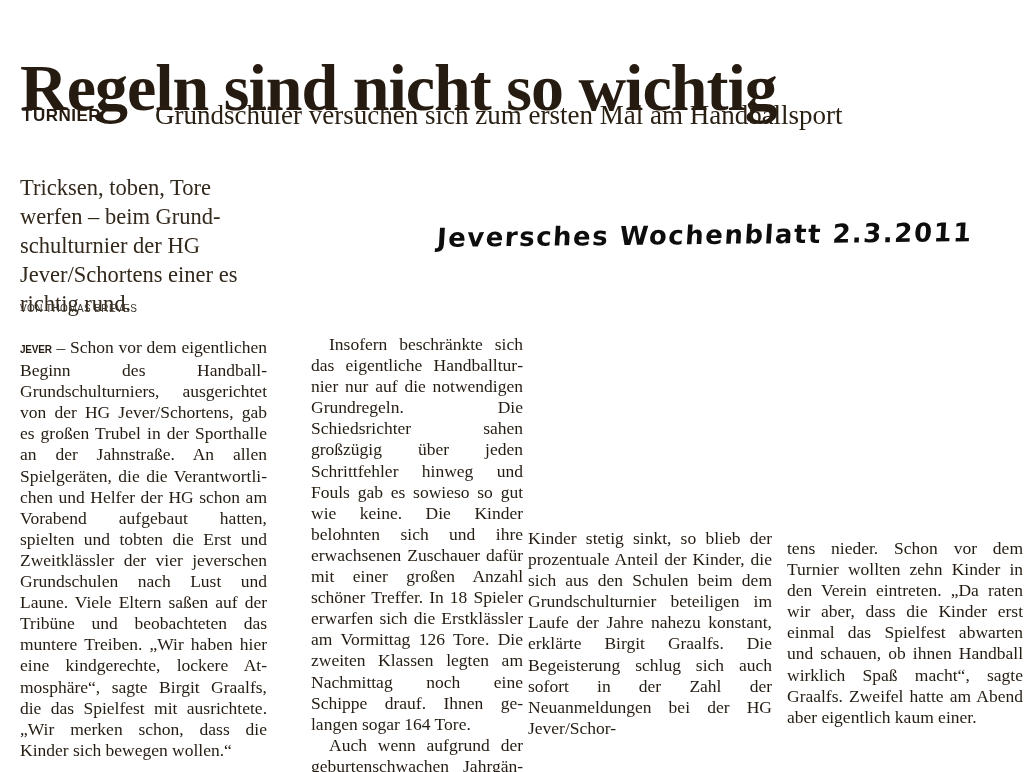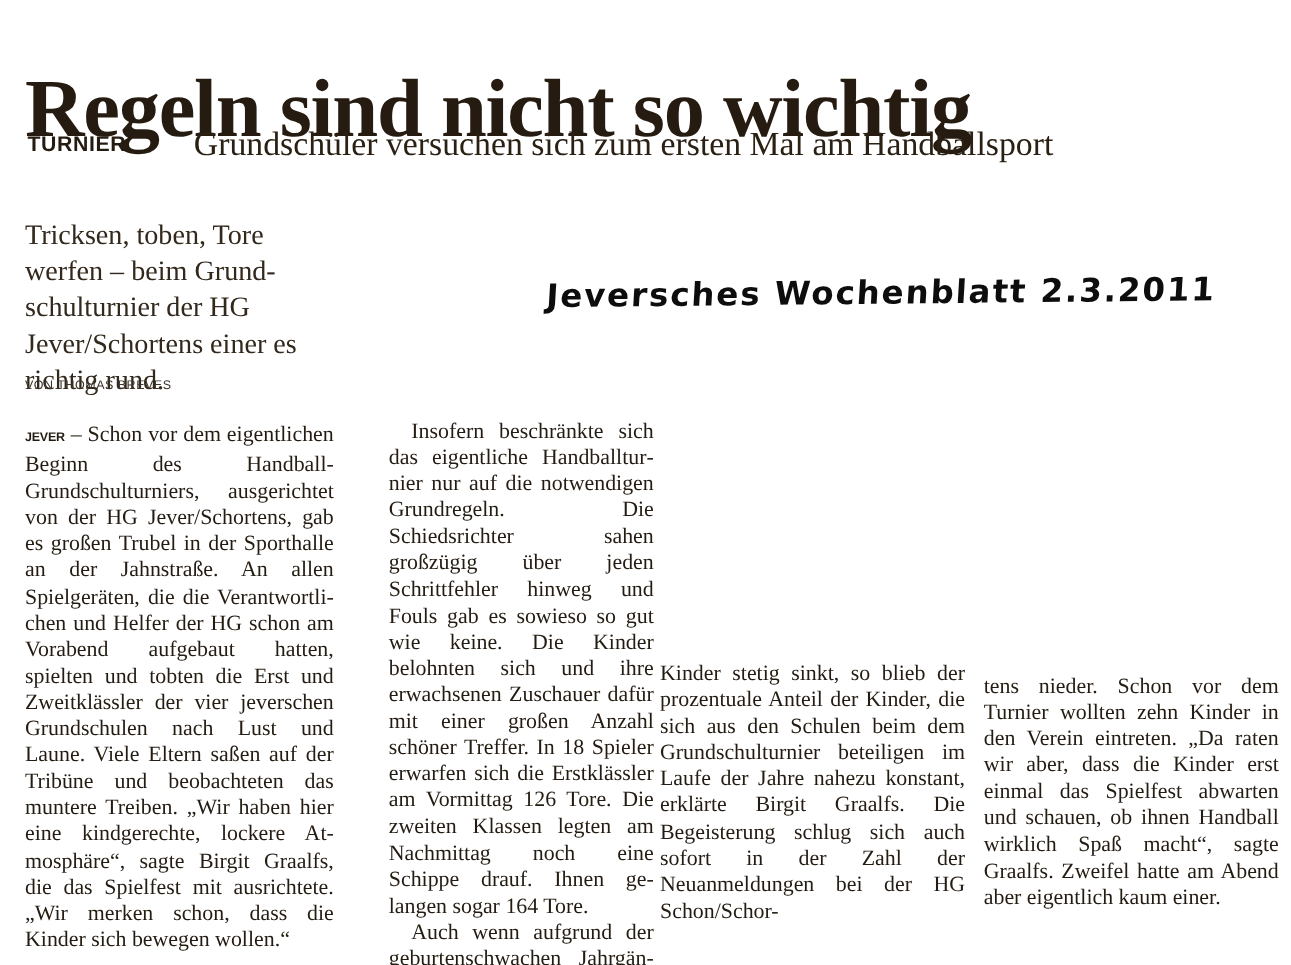--- a/index.html
+++ b/index.html
@@ -97,20 +97,20 @@
 
   <div id="article-columns">
       <div class="column col-1">
         <p><span class="location-lead">JEVER</span> – Schon vor dem eigent­lichen Beginn des Handball-Grundschulturniers, ausge­richtet von der HG Jever/Schortens, gab es großen Tru­bel in der Sporthalle an der Jahnstraße. An allen Spielge­räten, die die Verantwortli­chen und Helfer der HG schon am Vorabend aufgebaut hat­ten, spielten und tobten die Erst und Zweitklässler der vier jeverschen Grundschulen nach Lust und Laune. Viele El­tern saßen auf der Tribüne und beobachteten das munte­re Treiben. „Wir haben hier eine kindgerechte, lockere At­mosphäre“, sagte Birgit Graalfs, die das Spielfest mit ausrichtete. „Wir merken schon, dass die Kinder sich bewegen wollen.“</p>
       </div>
       <div class="column col-2">
         <p class="indent">Insofern beschränkte sich das eigentliche Handballtur­nier nur auf die notwendigen Grundregeln. Die Schiedsrich­ter sahen großzügig über je­den Schrittfehler hinweg und Fouls gab es sowieso so gut wie keine. Die Kinder belohn­ten sich und ihre erwachse­nen Zuschauer dafür mit einer großen Anzahl schöner Tref­fer. In 18 Spieler erwarfen sich die Erstklässler am Vormittag 126 Tore. Die zweiten Klassen legten am Nachmittag noch eine Schippe drauf. Ihnen ge­langen sogar 164 Tore.</p>
         <p class="indent">Auch wenn aufgrund der geburtenschwachen Jahrgän­ge die Jever der teilnehmenden</p>
       </div>
       <div class="column col-3">
-        <p>Kinder stetig sinkt, so blieb der prozentuale Anteil der Kinder, die sich aus den Schu­len beim dem Grundschultur­nier beteiligen im Laufe der Jahre nahezu konstant, erklär­te Birgit Graalfs. Die Begeiste­rung schlug sich auch sofort in der Zahl der Neuanmeldun­gen bei der HG Schon/Schor-</p>
+        <p>Kinder stetig sinkt, so blieb der prozentuale Anteil der Kinder, die sich aus den Schu­len beim dem Grundschultur­nier beteiligen im Laufe der Jahre nahezu konstant, erklär­te Birgit Graalfs. Die Begeiste­rung schlug sich auch sofort in der Zahl der Neuanmeldun­gen bei der HG Jever/Schor-</p>
       </div>
       <div class="column col-4">
         <p>tens nieder. Schon vor dem Turnier wollten zehn Kinder in den Verein eintreten. „Da raten wir aber, dass die Kinder erst einmal das Spielfest ab­warten und schauen, ob ihnen Handball wirklich Spaß macht“, sagte Graalfs. Zweifel hatte am Abend aber eigent­lich kaum einer.</p>
       </div>
     </div>
 
 </div>
 
 </body></html>

